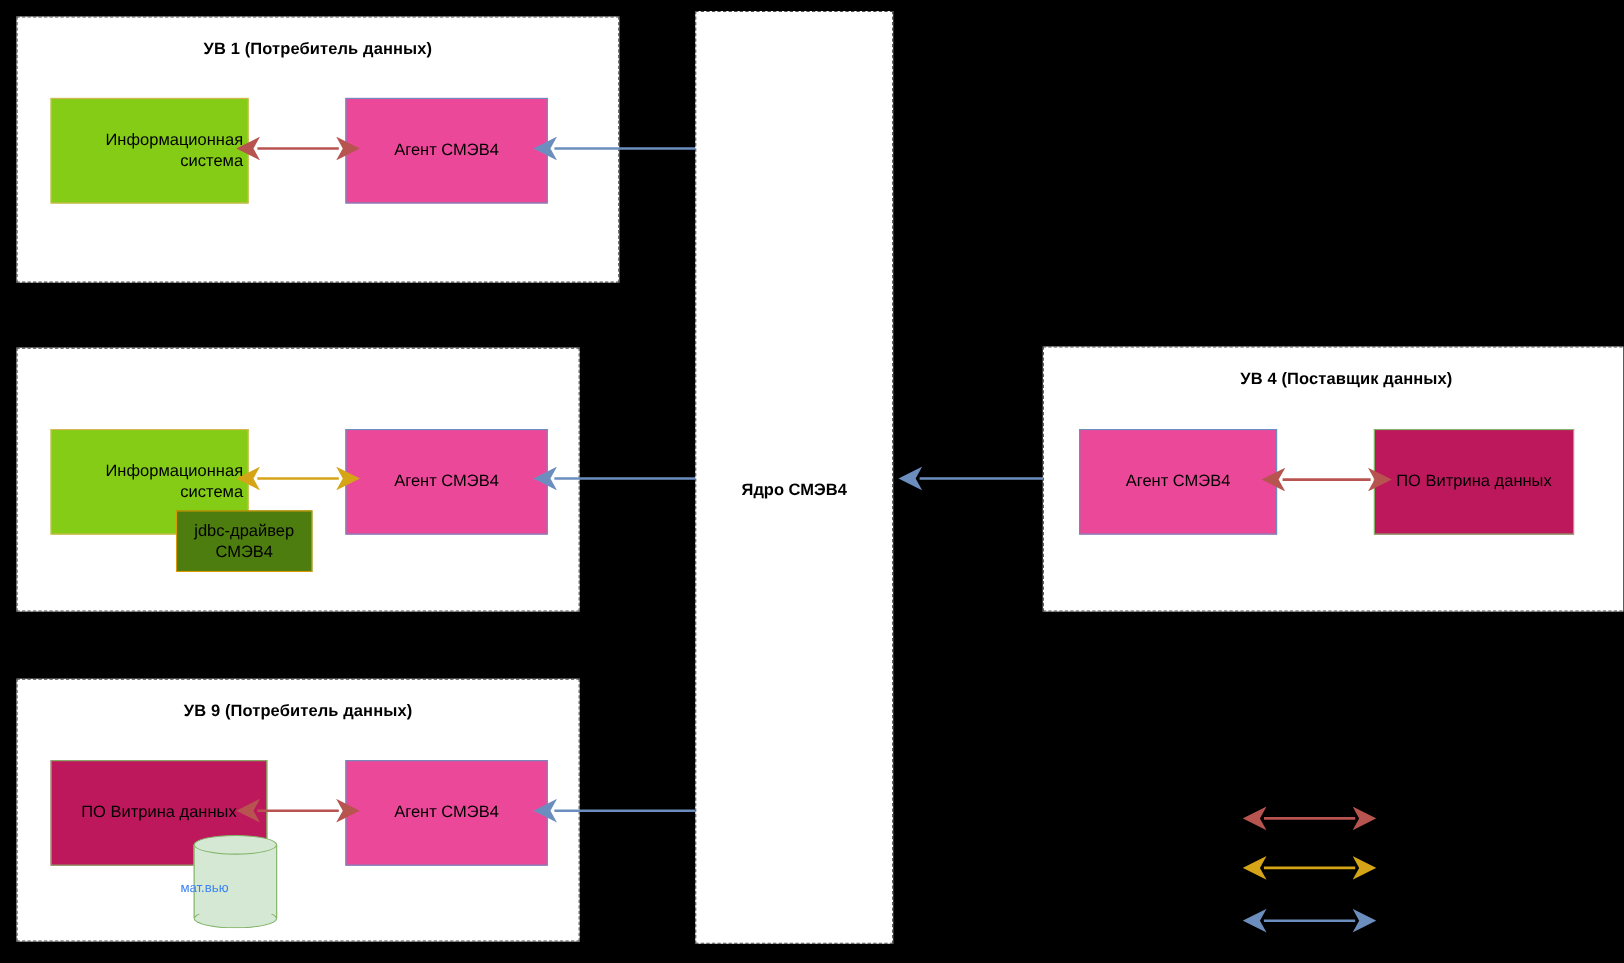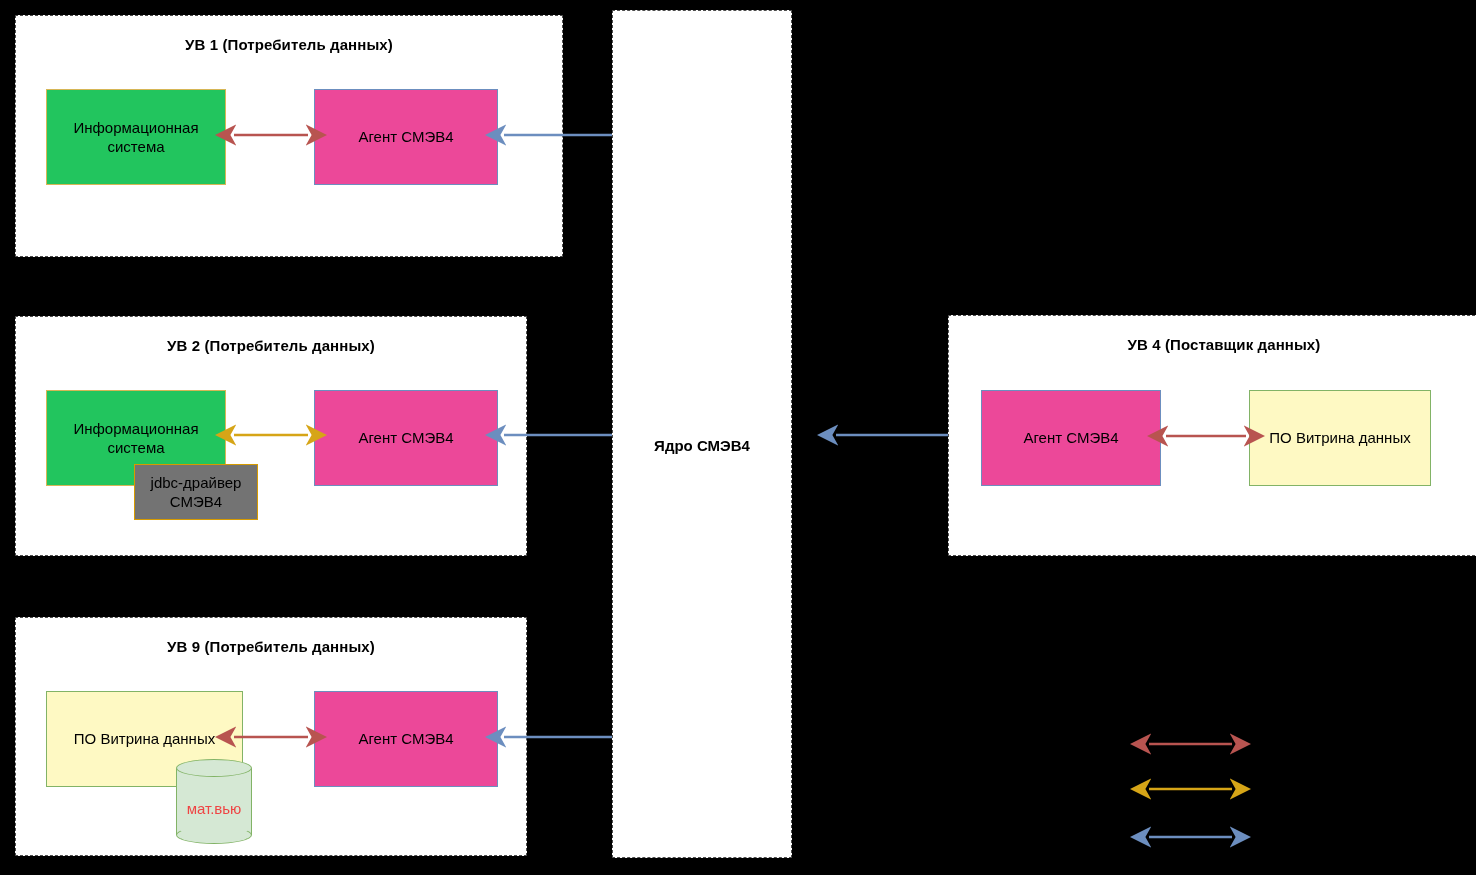--- a/index.html
+++ b/index.html
@@ -38,24 +38,24 @@
     box-sizing: border-box;
     display: flex;
     align-items: center;
     justify-content: center;
     text-align: center;
     font-size: 15px;
     color: #000000;
     line-height: 1.3;
     padding: 2px 4px;
   }
-  .node.yellow { background: #22c55e; border: 1.5px solid #d6b656; }
+  .node.yellow { background: #84cc16; border: 1.5px solid #d6b656; text-align: right; }
   .node.blue   { background: #ec4899; border: 1.5px solid #6c8ebf; }
-  .node.green  { background: #fef9c3; border: 1.5px solid #82b366; text-align: right; }
-  .node.peach  { background: #737373; border: 1.5px solid #d79b00; }
+  .node.green  { background: #be185d; border: 1.5px solid #82b366; text-align: right; }
+  .node.peach  { background: #4d7c0f; border: 1.5px solid #d79b00; margin-left: 26px; }
 
   
   .core-label {
     position: absolute;
     left: 0;
     right: 0;
     text-align: center;
     font-size: 15px;
     font-weight: bold;
     color: #000000;
@@ -90,23 +90,23 @@
     border: 1.5px solid #82b366;
     border-radius: 50%;
     box-sizing: border-box;
     border-top-color: transparent;
   }
   .cyl-label {
     position: absolute;
     left: -12px; right: -12px;
     top: 50%;
     transform: translateY(-2px);
-    text-align: center;
-    font-size: 15px;
-    color: #ef4444;
+    text-align: left;
+    font-size: 12px;
+    color: #3b82f6;
     z-index: 4;
   }
   
   .arrow-svg { position: absolute; overflow: visible; }
   .legend-arrow { position: absolute; overflow: visible; }
 </style>
 </head>
 <body>
 
 <div id="canvas">
@@ -137,21 +137,20 @@
         <path d="M9,0 L0,4.5 L9,9 L6.5,4.5 Z" fill="#6c8ebf"></path>
       </marker>
       <marker id="b1e" markerWidth="9" markerHeight="9" refX="1" refY="4.5" orient="auto">
         <path d="M0,0 L9,4.5 L0,9 L2.5,4.5 Z" fill="#6c8ebf"></path>
       </marker>
     </defs>
     <line x1="8" y1="15" x2="150" y2="15" stroke="#6c8ebf" stroke-width="2.4" marker-start="url(#b1s)" marker-end="url(#b1e)"></line>
   </svg>
 
   <div class="zone" style="left:15px; top:316px; width:512px; height:240px;">
-    <div class="zone-title" style="top:20px;">УВ 2 (Потребитель данных)</div>
 
     <div class="node yellow" style="left:30px; top:73px; width:180px; height:96px;">Информационная система</div>
 
     <div class="node blue" style="left:298px; top:73px; width:184px; height:96px;">Агент СМЭВ4</div>
 
     <div class="node peach" style="left:118px; top:147px; width:124px; height:56px; z-index:3;">jdbc-драйвер СМЭВ4</div>
   </div>
 
   <svg class="arrow-svg" style="left:225px; top:420px;" width="92" height="30" viewBox="0 0 92 30">
     <defs>
@@ -209,21 +208,21 @@
       <marker id="b3s" markerWidth="9" markerHeight="9" refX="8" refY="4.5" orient="auto">
         <path d="M9,0 L0,4.5 L9,9 L6.5,4.5 Z" fill="#6c8ebf"></path>
       </marker>
       <marker id="b3e" markerWidth="9" markerHeight="9" refX="1" refY="4.5" orient="auto">
         <path d="M0,0 L9,4.5 L0,9 L2.5,4.5 Z" fill="#6c8ebf"></path>
       </marker>
     </defs>
     <line x1="8" y1="15" x2="150" y2="15" stroke="#6c8ebf" stroke-width="2.4" marker-start="url(#b3s)" marker-end="url(#b3e)"></line>
   </svg>
 
-  <div class="zone" style="left:612px; top:10px; width:180px; height:848px;">
+  <div class="zone" style="left:632px; top:10px; width:180px; height:848px;">
     <div class="core-label" style="top:426px;">Ядро СМЭВ4</div>
   </div>
 
   <svg class="arrow-svg" style="left:828px; top:420px;" width="158" height="30" viewBox="0 0 158 30">
     <defs>
       <marker id="b4s" markerWidth="9" markerHeight="9" refX="8" refY="4.5" orient="auto">
         <path d="M9,0 L0,4.5 L9,9 L6.5,4.5 Z" fill="#6c8ebf"></path>
       </marker>
       <marker id="b4e" markerWidth="9" markerHeight="9" refX="1" refY="4.5" orient="auto">
         <path d="M0,0 L9,4.5 L0,9 L2.5,4.5 Z" fill="#6c8ebf"></path>

